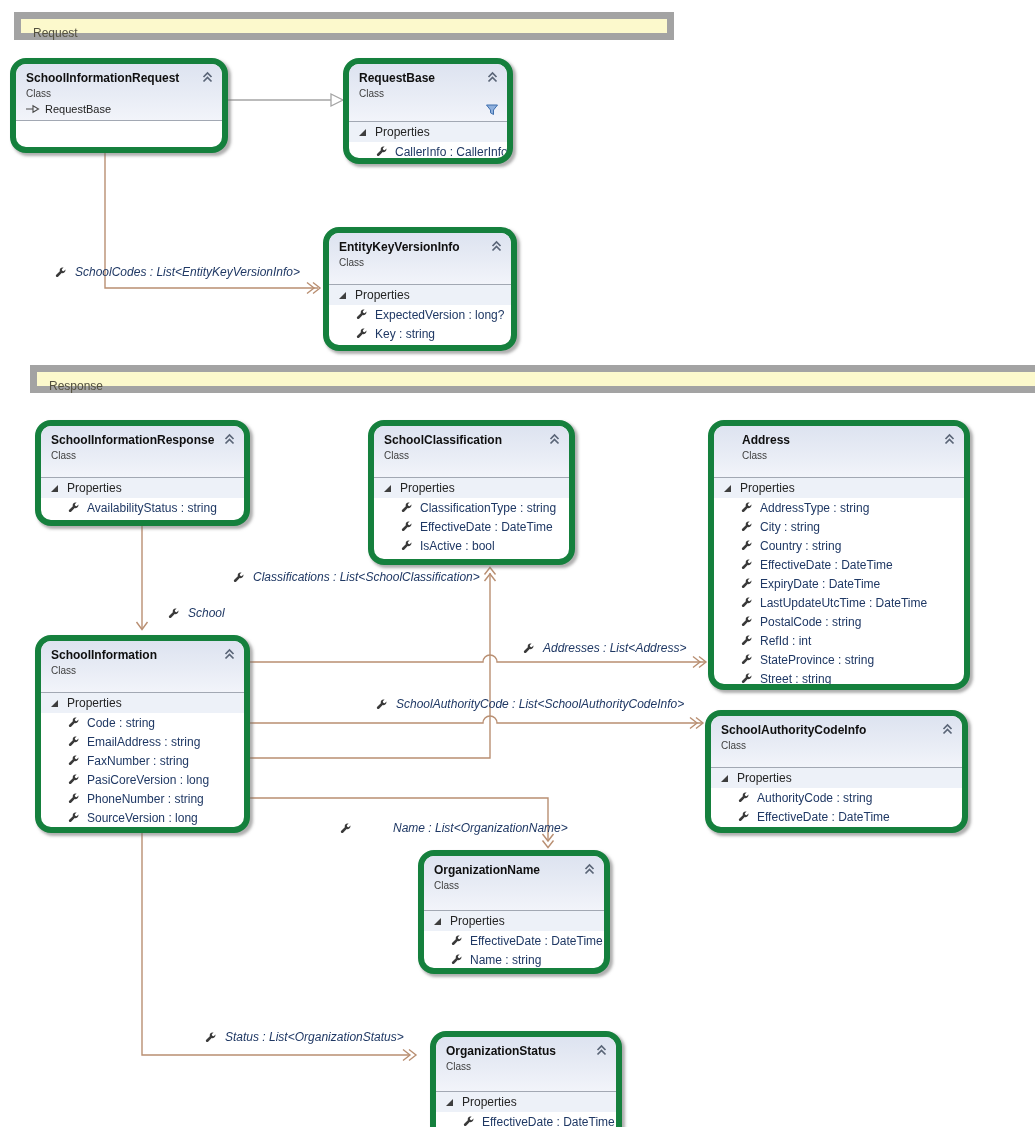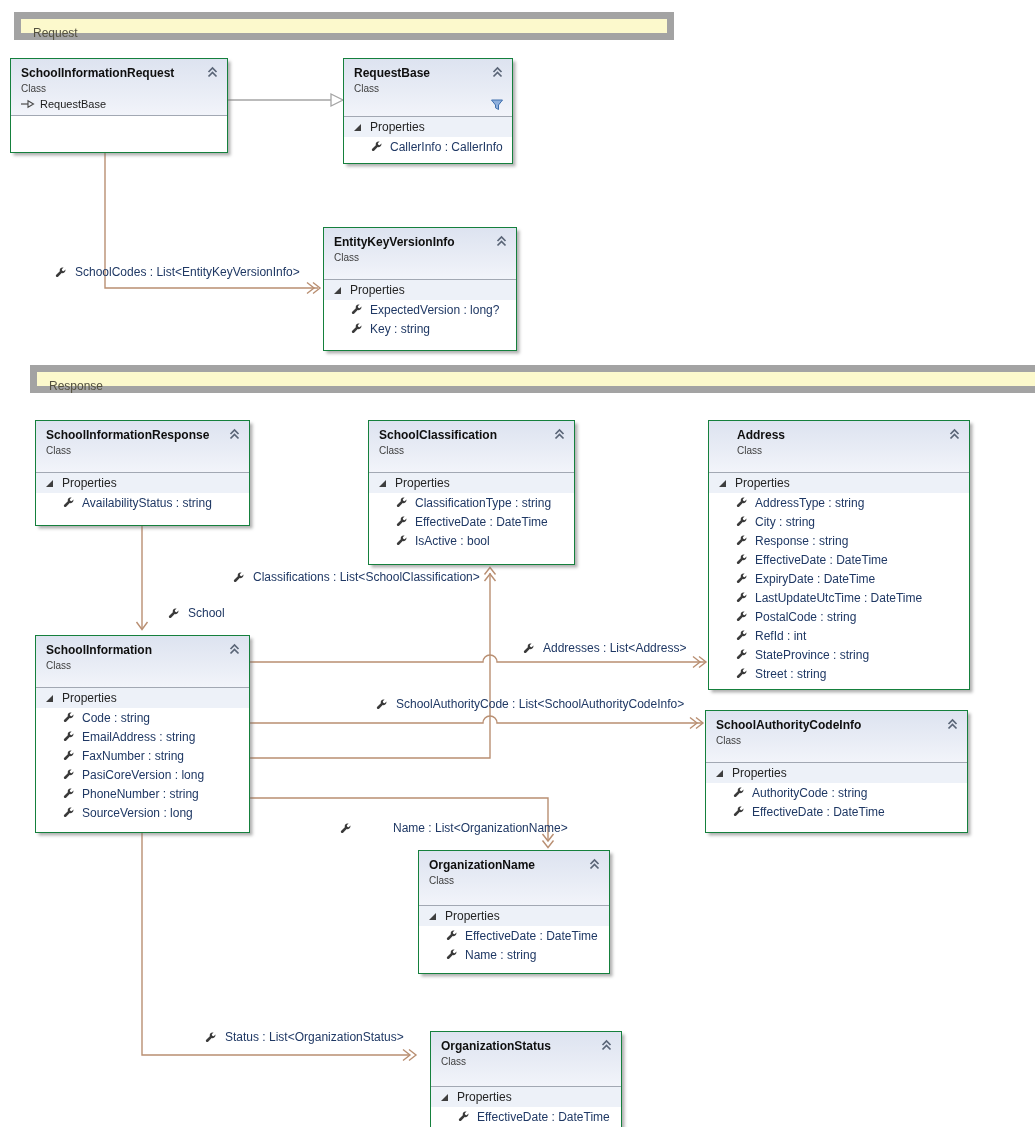--- a/index.html
+++ b/index.html
@@ -4,41 +4,41 @@
 <style>
   html,body{margin:0;padding:0;background:#fff;}
   #canvas{position:relative;width:1035px;height:1127px;background:#fff;
           font-family:"Liberation Sans",sans-serif;overflow:hidden;}
 
   
   .group{position:absolute;box-sizing:border-box;background:#fcf9cc;border:7px solid #a3a3a3;
          font-size:12px;color:#53503f;padding:7px 0 0 12px;}
 
   
-  .cbox{position:absolute;box-sizing:border-box;background:#fff;border:1px solid #15803d;
-        border-radius:0;box-shadow:2.5px 2.5px 3px rgba(110,110,110,.55);overflow:hidden;}
+  .cbox{position:absolute;box-sizing:border-box;background:#fff;border:6px solid #15803d;
+        border-radius:16px;box-shadow:2.5px 2.5px 3px rgba(110,110,110,.55);overflow:hidden;}
   .chead{position:relative;box-sizing:border-box;padding:7px 10px 0 10px;
          background:linear-gradient(180deg,#dde3f0 0%,#e8ecf5 55%,#f2f4fa 100%);
          border-bottom:1px solid #a2a8b3;}
   .ctitle{font-size:12px;font-weight:bold;color:#0f0f0f;white-space:nowrap;}
   .ctype{font-size:10px;color:#3d3d3d;margin-top:3px;}
   .cinherit{display:flex;align-items:center;gap:5px;font-size:11px;color:#1c1c1c;margin-top:4px;}
   .collapse{position:absolute;top:7px;right:8px;line-height:0;}
   .filter{position:absolute;right:9px;bottom:5px;line-height:0;}
 
   .csection{display:flex;align-items:center;gap:9px;height:20px;background:#edf1f8;
             padding-left:10px;font-size:12px;color:#242424;}
   .tri{width:0;height:0;border-left:7px solid transparent;border-bottom:7px solid #3e3e3e;}
   .prow{display:flex;align-items:center;gap:8px;height:19px;padding-left:27px;
         font-size:12px;color:#1f3864;white-space:nowrap;}
   .wrench{line-height:0;flex:0 0 auto;}
 
   
   .clabel{position:absolute;display:flex;align-items:center;gap:9px;font-size:12px;
-          color:#1f3864;white-space:nowrap;}
+          color:#1f3864;white-space:nowrap;font-style:italic;}
 
   svg.overlay{position:absolute;left:0;top:0;pointer-events:none;}
 </style>
 </head>
 <body>
 
 <div id="canvas">
 
   <svg class="overlay" width="1035" height="1127" viewBox="0 0 1035 1127">
 
@@ -250,21 +250,21 @@
     <span class="wrench"><svg width="11" height="11" viewBox="0 0 16 16">
               <path fill="#3a3a3a" d="M15.2 4.7a4.3 4.3 0 0 1-5.5 4.1L4.5 14a1.9 1.9 0 1 1-2.7-2.7L7 6.1a4.3 4.3 0 0 1 4.1-5.5c.5 0 1 .1 1.4.2L9.9 3.4l.6 2.2 2.2.6 2.4-2.6c.1.3.1.7.1 1.1z"></path>
             </svg></span>
     <span class="ptext">City : string</span>
   </div>
 
   <div class="prow">
     <span class="wrench"><svg width="11" height="11" viewBox="0 0 16 16">
               <path fill="#3a3a3a" d="M15.2 4.7a4.3 4.3 0 0 1-5.5 4.1L4.5 14a1.9 1.9 0 1 1-2.7-2.7L7 6.1a4.3 4.3 0 0 1 4.1-5.5c.5 0 1 .1 1.4.2L9.9 3.4l.6 2.2 2.2.6 2.4-2.6c.1.3.1.7.1 1.1z"></path>
             </svg></span>
-    <span class="ptext">Response : string</span>
+    <span class="ptext">Country : string</span>
   </div>
 
   <div class="prow">
     <span class="wrench"><svg width="11" height="11" viewBox="0 0 16 16">
               <path fill="#3a3a3a" d="M15.2 4.7a4.3 4.3 0 0 1-5.5 4.1L4.5 14a1.9 1.9 0 1 1-2.7-2.7L7 6.1a4.3 4.3 0 0 1 4.1-5.5c.5 0 1 .1 1.4.2L9.9 3.4l.6 2.2 2.2.6 2.4-2.6c.1.3.1.7.1 1.1z"></path>
             </svg></span>
     <span class="ptext">EffectiveDate : DateTime</span>
   </div>
 
   <div class="prow">

